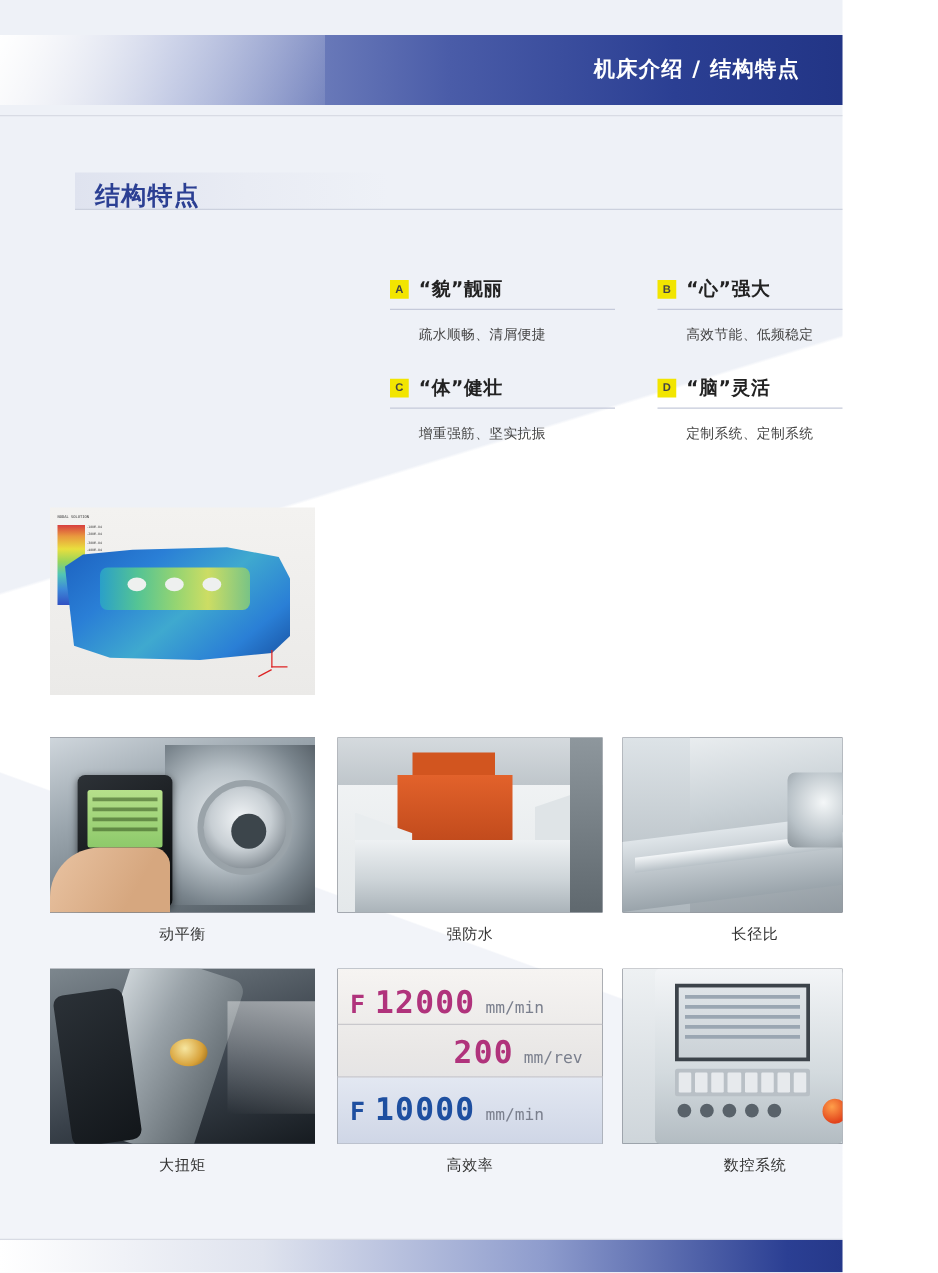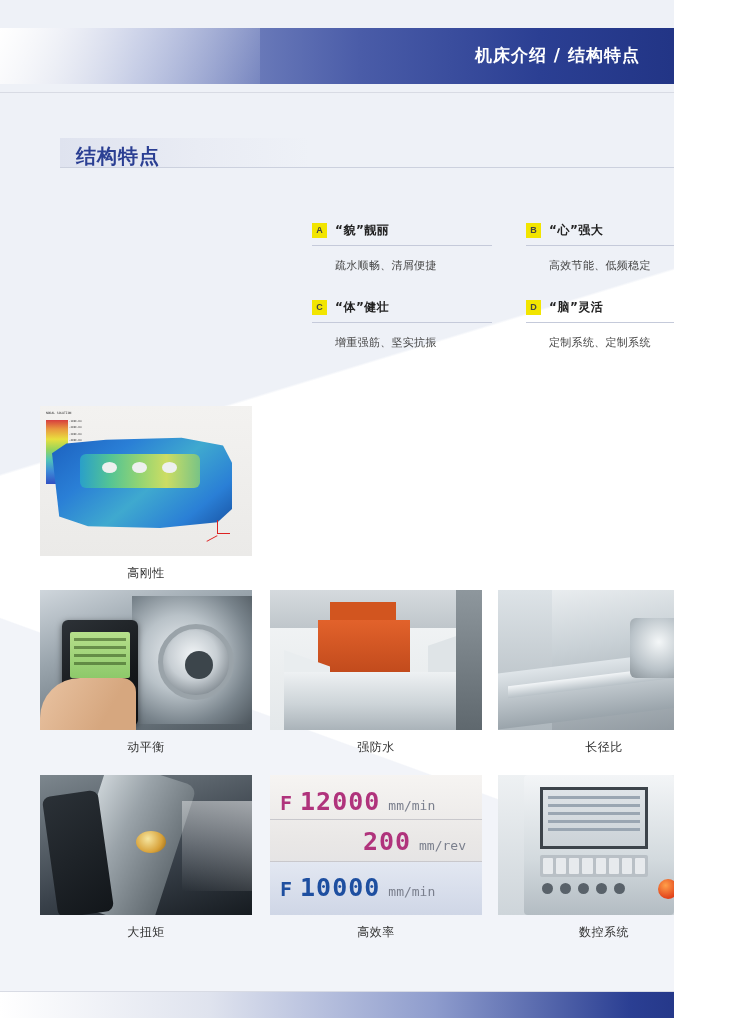--- a/index.html
+++ b/index.html
@@ -106,21 +106,21 @@
     width: 15px; height: 15px;
     background: #f2e500;
     color: #444;
     font-size: 9px;
     font-weight: bold;
     line-height: 15px;
     text-align: center;
     font-family: "Liberation Sans", sans-serif;
   }
   .feat-title {
-    font-size: 12px;
+    font-size: 15px;
     font-weight: bold;
     color: #222;
     letter-spacing: 0.5px;
   }
   .feat-rule {
     margin-top: 6px;
     width: 180px; height: 1px;
     background: #c5cada;
   }
   .feat-sub {
@@ -364,21 +364,20 @@
         <div class="cae-hole" style="left:62px; top:56px;"></div>
         <div class="cae-hole" style="left:92px; top:56px;"></div>
         <div class="cae-hole" style="left:122px; top:56px;"></div>
         <div class="cae-axis">
           <i style="left:13px; top:0; width:1px; height:14px;"></i>
           <i style="left:13px; top:13px; width:13px; height:1px;"></i>
           <i style="left:2px; top:18px; width:12px; height:1px; transform:rotate(-28deg);"></i>
         </div>
       </div>
     </div>
-    <div class="caption">高刚性</div>
   </div>
 
   <div class="photo-block row-photo p-balance">
     <div class="photo">
       <div class="bal-bg"></div>
       <div class="bal-machine"></div>
       <div class="bal-ring"></div>
       <div class="bal-device">
         <div class="bal-screen">
           <i style="top:6px;"></i>

